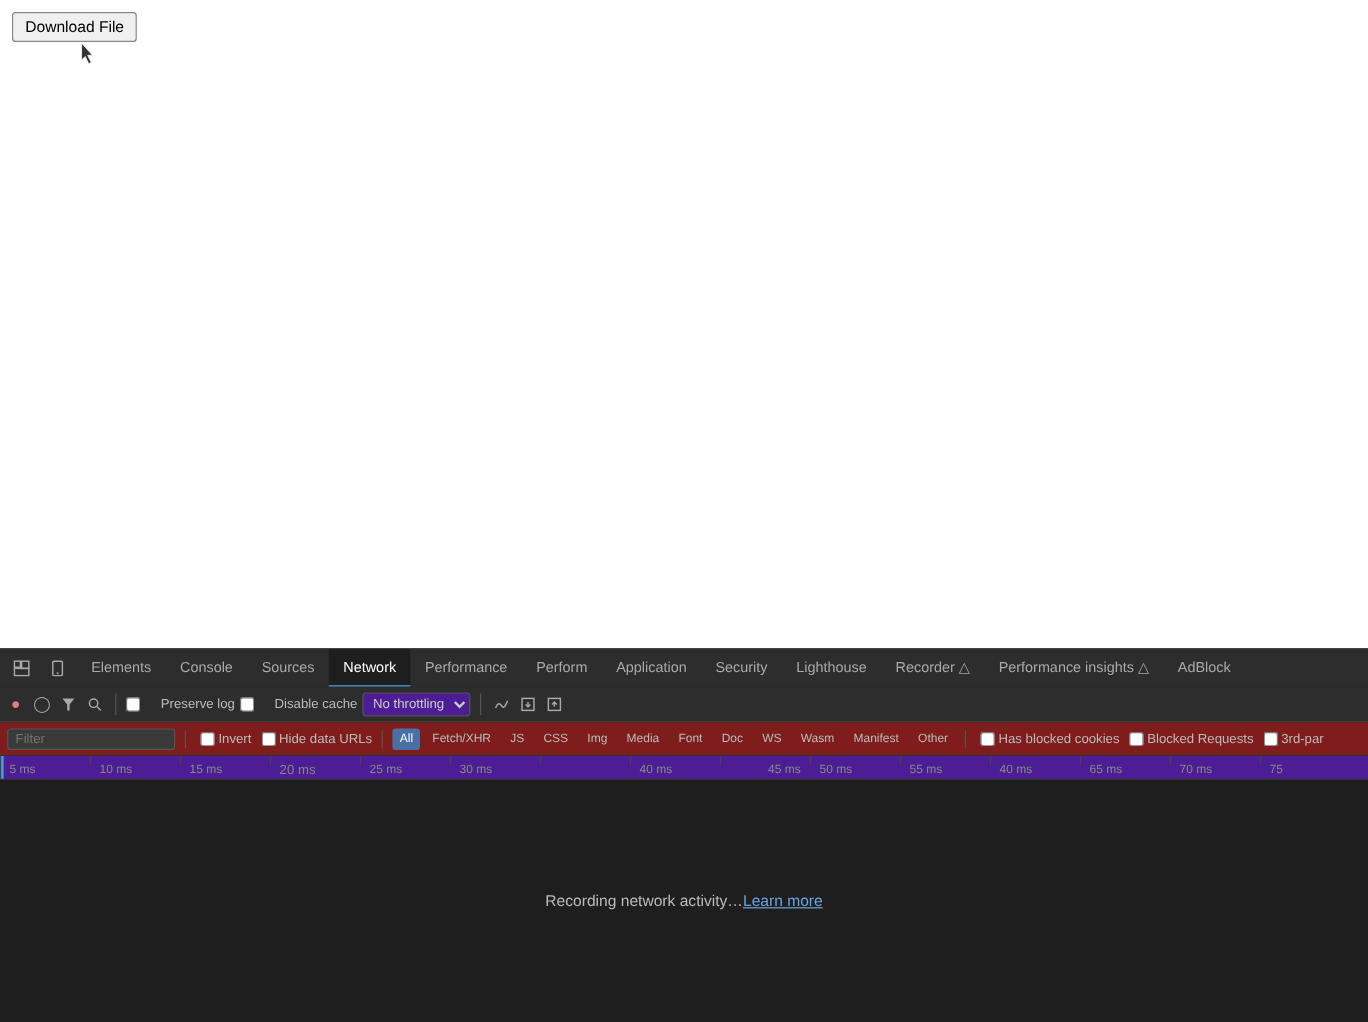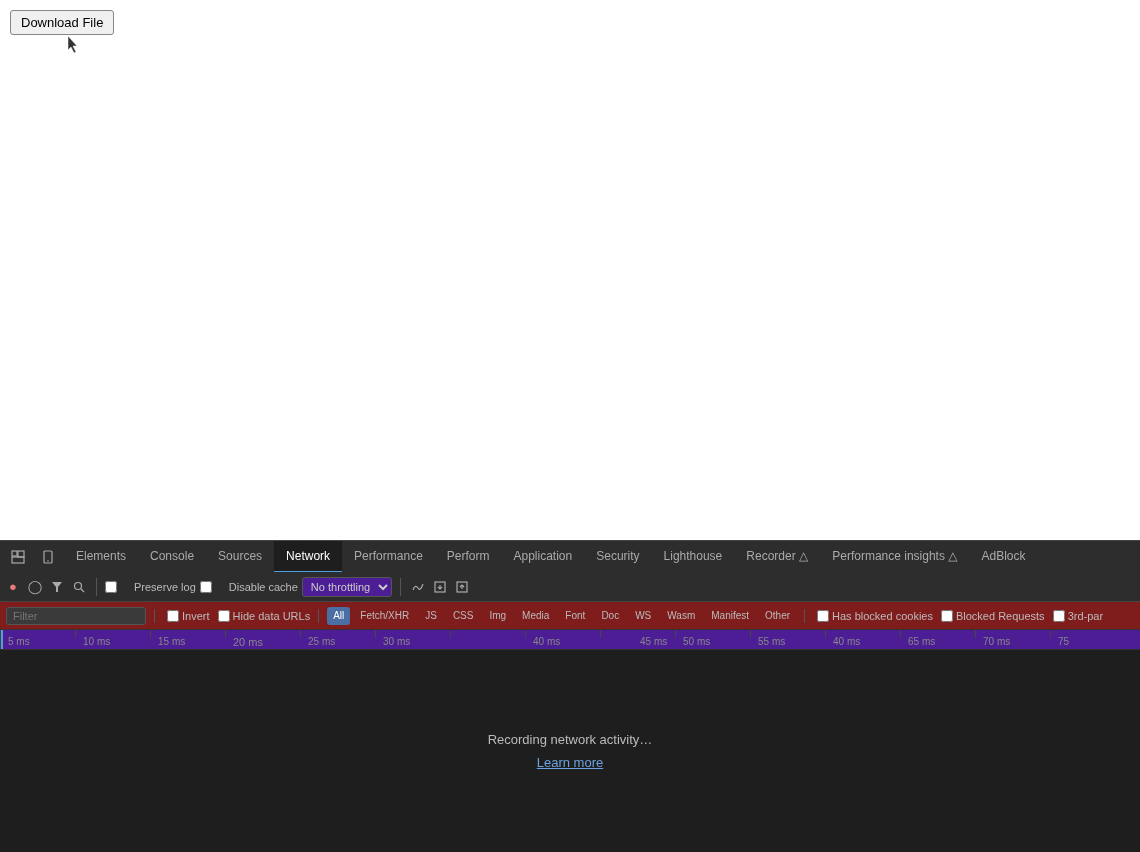--- a/index.html
+++ b/index.html
@@ -244,21 +244,20 @@
       font-size: 10px;
       overflow: hidden;
       position: relative;
     }
 
     
     #network-content {
       flex: 1;
       background: #1e1e1e;
       display: flex;
-      flex-direction: column;
       align-items: center;
       justify-content: center;
       color: #888;
       font-size: 13px;
       text-align: center;
       line-height: 1.8;
     }
 
     #network-content .recording-text {
       color: #bbb;

